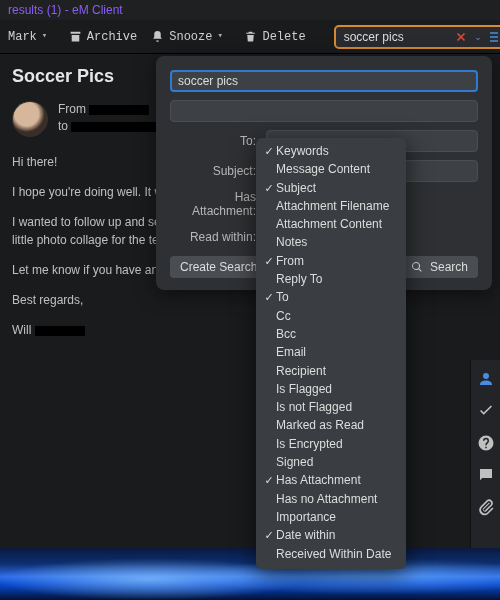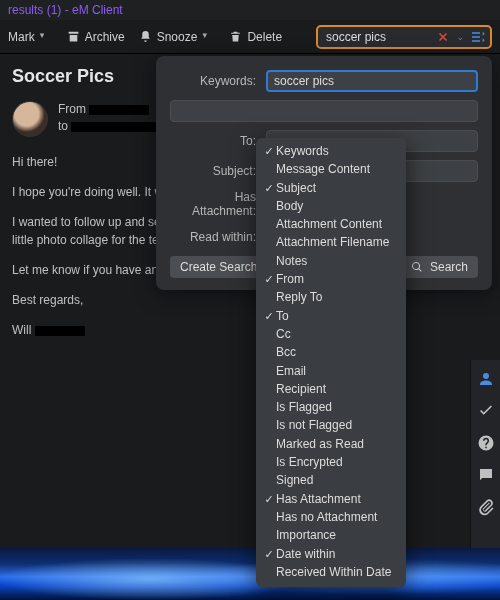--- a/index.html
+++ b/index.html
@@ -9,21 +9,21 @@
     font-family: -apple-system, BlinkMacSystemFont, "Segoe UI", sans-serif;
     color: #c8c8c8;
     font-size: 12px;
     position: relative;
   }
   .titlebar { height: 20px; line-height: 20px; padding-left: 8px; color: #8b5cf6; font-size: 12px; background: #1f2022; }
   .toolbar {
     height: 34px; display: flex; align-items: center; gap: 14px;
     padding: 0 8px; background: #1a1b1d; border-bottom: 1px solid #000;
   }
-  .tbtn { display: flex; align-items: center; gap: 5px; color: #d0d0d0; font-size: 12px; cursor: pointer; }
+  .tbtn { display: flex; align-items: center; gap: 5px; color: #d0d0d0; font-size: 12px; cursor: pointer; font-family: Liberation Mono, monospace; }
   .tbtn svg, .tbtn .chev { width: 13px; height: 13px; fill: #c8c8c8; }
   .chev { font-size: 9px; color: #aaa; }
   .spacer { flex: 1; }
   .searchbox {
     display: flex; align-items: center; gap: 6px;
     border: 2px solid #d88a2d; border-radius: 5px;
     background: #2a2b2e; height: 24px; padding: 0 4px 0 8px;
     min-width: 176px;
   }
   .searchbox span.q { flex: 1; color: #ddd; font-size: 12px; }
@@ -163,21 +163,20 @@
     <p>Let me know if you have anything to</p>
     <p>Best regards,</p>
     <p>
       <span>Will</span> <span class="redact" style="width:50px"></span>
     </p>
   </div>
 </div>
 
 <div class="adv-panel">
   <div class="adv-row">
-    <label>Keywords:</label>
     <div class="inp focused">
         <span>soccer pics</span>
       </div>
   </div>
   <div class="adv-row">
     <div class="inp"></div>
   </div>
   <div class="adv-row">
     <label>To:</label>
     <div class="inp"></div>
@@ -213,29 +212,25 @@
     <div class="dd-item">
       <span class="dd-check"></span>
       <span>Message Content</span>
     </div>
     <div class="dd-item">
       <span class="dd-check">✓</span>
       <span>Subject</span>
     </div>
     <div class="dd-item">
       <span class="dd-check"></span>
-      <span>Body</span>
+      <span>Attachment Filename</span>
     </div>
     <div class="dd-item">
       <span class="dd-check"></span>
       <span>Attachment Content</span>
-    </div>
-    <div class="dd-item">
-      <span class="dd-check"></span>
-      <span>Attachment Filename</span>
     </div>
     <div class="dd-item">
       <span class="dd-check"></span>
       <span>Notes</span>
     </div>
     <div class="dd-item">
       <span class="dd-check">✓</span>
       <span>From</span>
     </div>
     <div class="dd-item">

